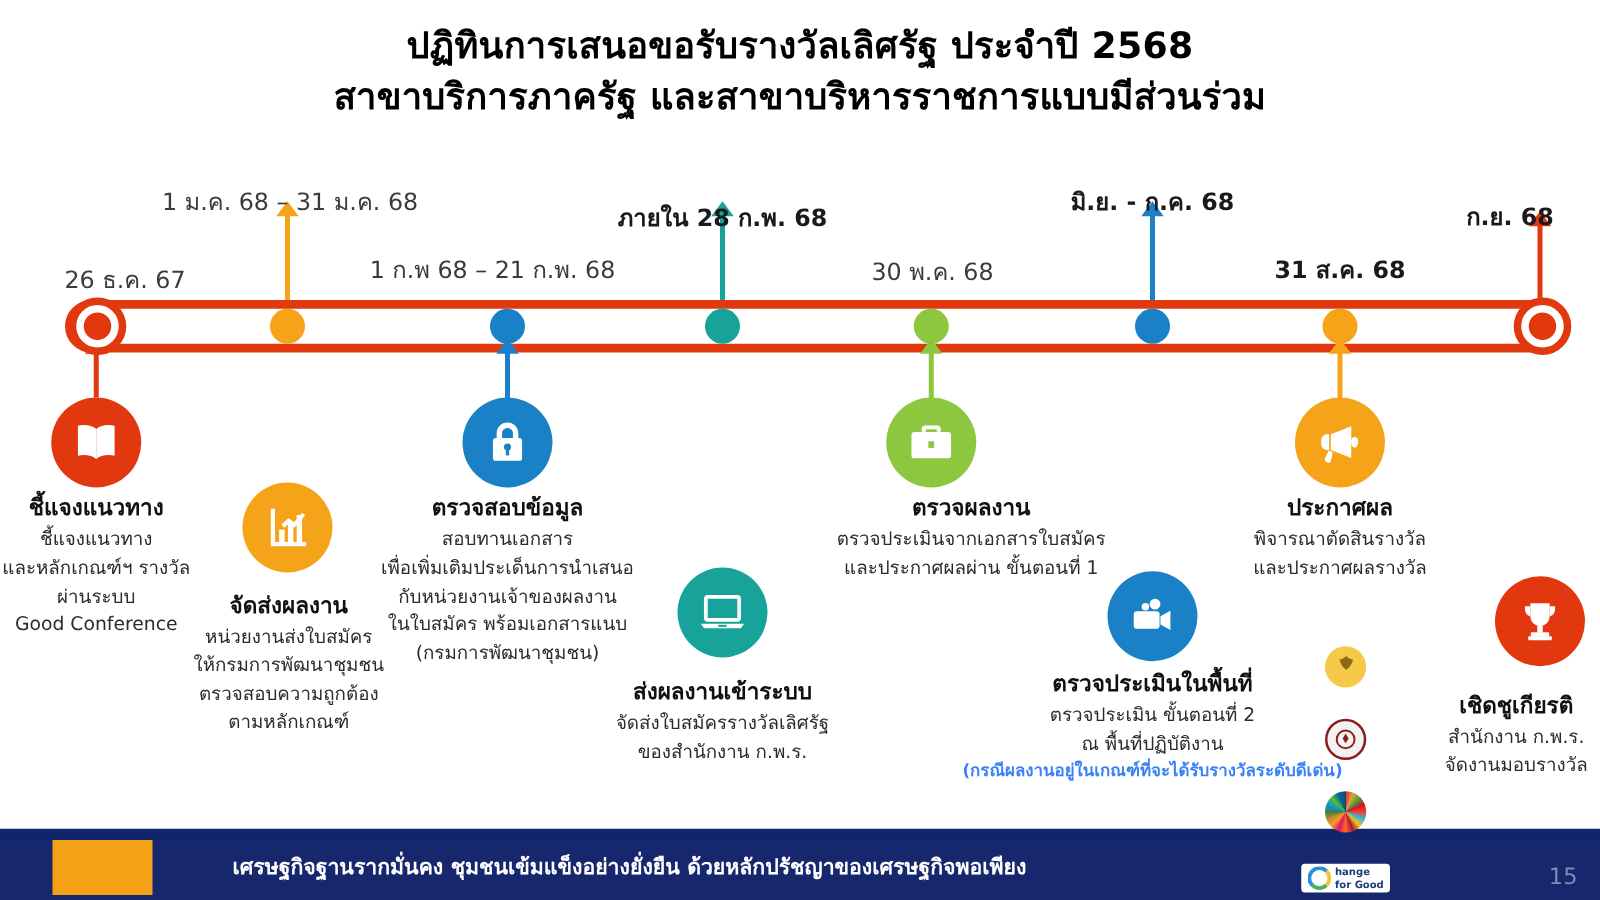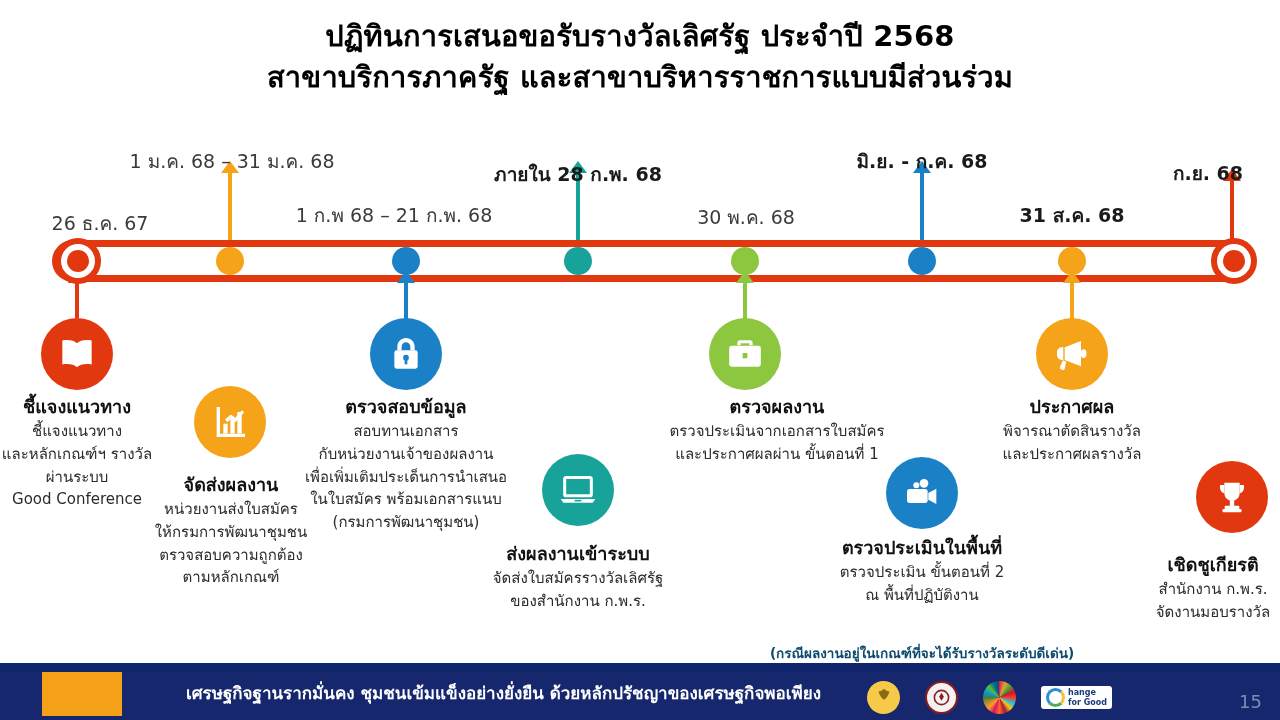--- a/index.html
+++ b/index.html
@@ -42,28 +42,28 @@
   .icon-circle {
     position:absolute; width:72px; height:72px; border-radius:50%;
     display:flex; align-items:center; justify-content:center;
   }
   .icon-circle svg { width:40px; height:40px; fill:#fff; }
 
   
   .txt { position:absolute; text-align:center; transform:translateX(-50%); white-space:nowrap; }
   .txt .head { font-size:18px; font-weight:bold; color:#111; line-height:1.45; }
   .txt .line { font-size:15px; color:#2b2b2b; line-height:1.52; }
-  .txt .note { font-size:13.5px; color:#0c4a6e; font-weight:bold; line-height:1.5;margin-top:36px; }
+  .txt .note { font-size:13.5px; color:#3b82f6; font-weight:bold; line-height:1.5; }
 
   
   .footer { position:absolute; left:0; bottom:0; width:1280px; height:57px; background:#10256b; }
   .footer-band { position:absolute; left:0; bottom:0; width:1280px; height:48px; background:#16276e; }
   .footer-orange { position:absolute; left:42px; bottom:4px; width:80px; height:44px; background:#f5a118; }
   .footer-text { position:absolute; left:186px; bottom:14px; font-size:17px; font-weight:bold; color:#ffffff; white-space:nowrap; }
-  .footer-logos { position:absolute; right:168px; bottom:6px; display:flex; align-items:center; gap:25px; }
+  .footer-logos { position:absolute; right:168px; bottom:6px; display:flex; align-items:center; gap:25px;flex-direction:column; }
   .logo { width:33px; height:33px; border-radius:50%; display:flex; align-items:center; justify-content:center; font-size:8px; }
   .logo-garuda { background:#f7c948; }
   .logo-seal { background:#f2f2f2; border:2px solid #8c1c1c; }
   .logo-sdg { background: conic-gradient(#e5243b,#dda63a,#4c9f38,#c5192d,#ff3a21,#26bde2,#fcc30b,#a21942,#fd6925,#dd1367,#fd9d24,#bf8b2e,#3f7e44,#0a97d9,#56c02b,#00689d,#19486a); }
   .logo-cfg { display:flex; align-items:center; gap:3px; background:#fff; border-radius:3px; padding:2px 5px; }
   .cfg-c { width:19px; height:19px; border-radius:50%; border:3px solid #2b8fd6; border-right-color:#f3c13a; border-bottom-color:#4caf50; }
   .cfg-txt { font-size:8px; color:#1a3a7a; line-height:1.15; text-align:left; font-weight:bold; }
   .page-num { position:absolute; right:18px; bottom:8px; font-size:18px; color:#7e8bb5; }
 </style>
 </head>
@@ -123,22 +123,22 @@
         <svg viewBox="0 0 24 24">
           <path d="M12 2.4c-2.9 0-5.2 2.3-5.2 5.2v2.2h2.6V7.6c0-1.5 1.2-2.6 2.6-2.6s2.6 1.1 2.6 2.6v2.2h2.6V7.6c0-2.9-2.3-5.2-5.2-5.2z"></path>
           <rect x="5" y="9.8" width="14" height="11" rx="1.4"></rect>
           <circle cx="12" cy="14.2" r="1.7" fill="#1a81c6"></circle>
           <rect x="11.2" y="14.8" width="1.6" height="3.4" fill="#1a81c6"></rect>
         </svg>
       </div>
       <div class="txt" style="left: 406px; top: 394px;">
         <div class="head">ตรวจสอบข้อมูล</div>
         <div class="line">สอบทานเอกสาร</div>
+        <div class="line">เพื่อเพิ่มเติมประเด็นการนำเสนอ</div>
         <div class="line">กับหน่วยงานเจ้าของผลงาน</div>
-        <div class="line">เพื่อเพิ่มเติมประเด็นการนำเสนอ</div>
         <div class="line">ในใบสมัคร พร้อมเอกสารแนบ</div>
         <div class="line">(กรมการพัฒนาชุมชน)</div>
       </div>
       <div class="conn" style="background: rgb(24, 163, 154); left: 576px; top: 172px; height: 68px;"></div>
       <div class="arrowhead" style="left: 569px; top: 161px; border-bottom: 12px solid rgb(24, 163, 154);"></div>
       <div class="node" style="background: rgb(24, 163, 154); left: 564px; top: 247px;"></div>
       <div class="date-label bold" style="left: 578px; top: 146px; margin-top: 13px;">ภายใน 28 ก.พ. 68</div>
       <div class="icon-circle" style="background: rgb(24, 163, 154); left: 542px; top: 454px;">
         <svg viewBox="0 0 24 24">
           <rect x="4" y="4.5" width="16" height="11" rx="1" fill="none" stroke="#fff" stroke-width="1.8"></rect>

